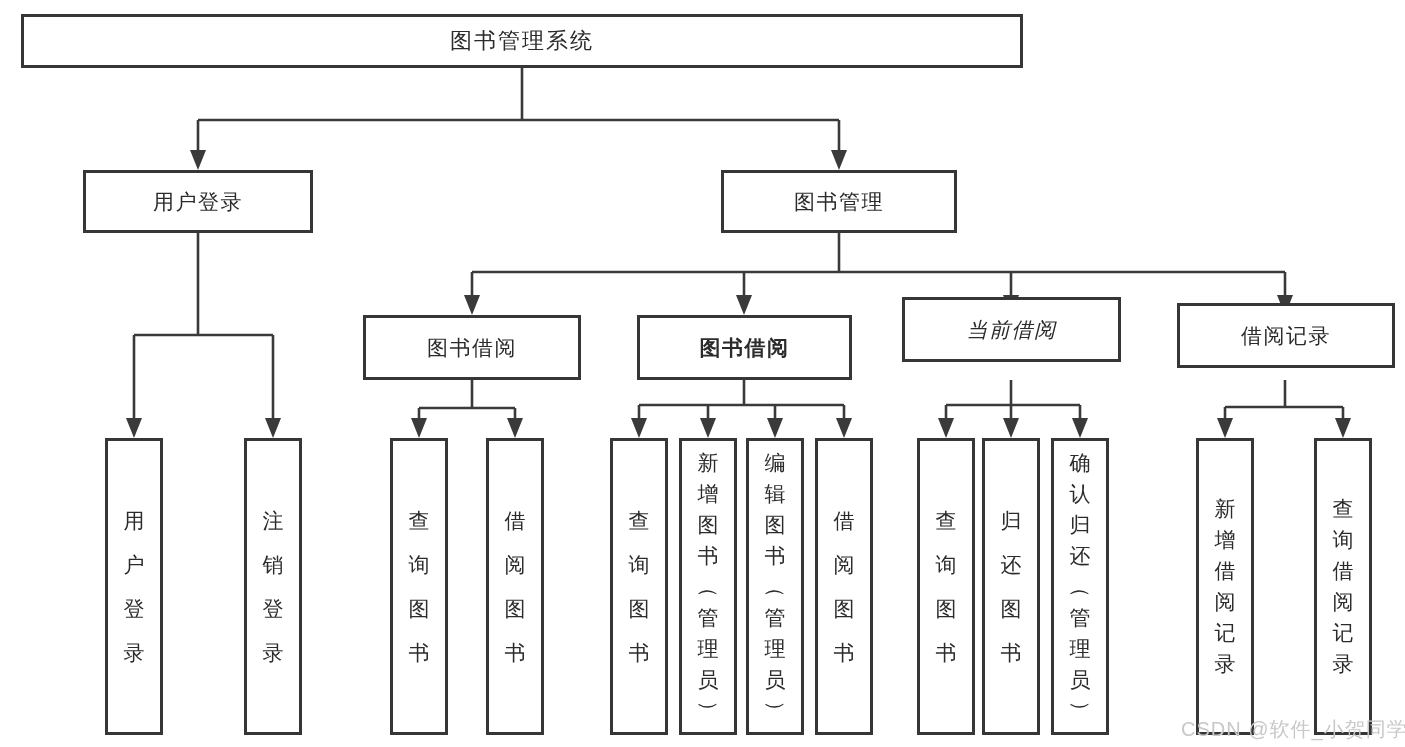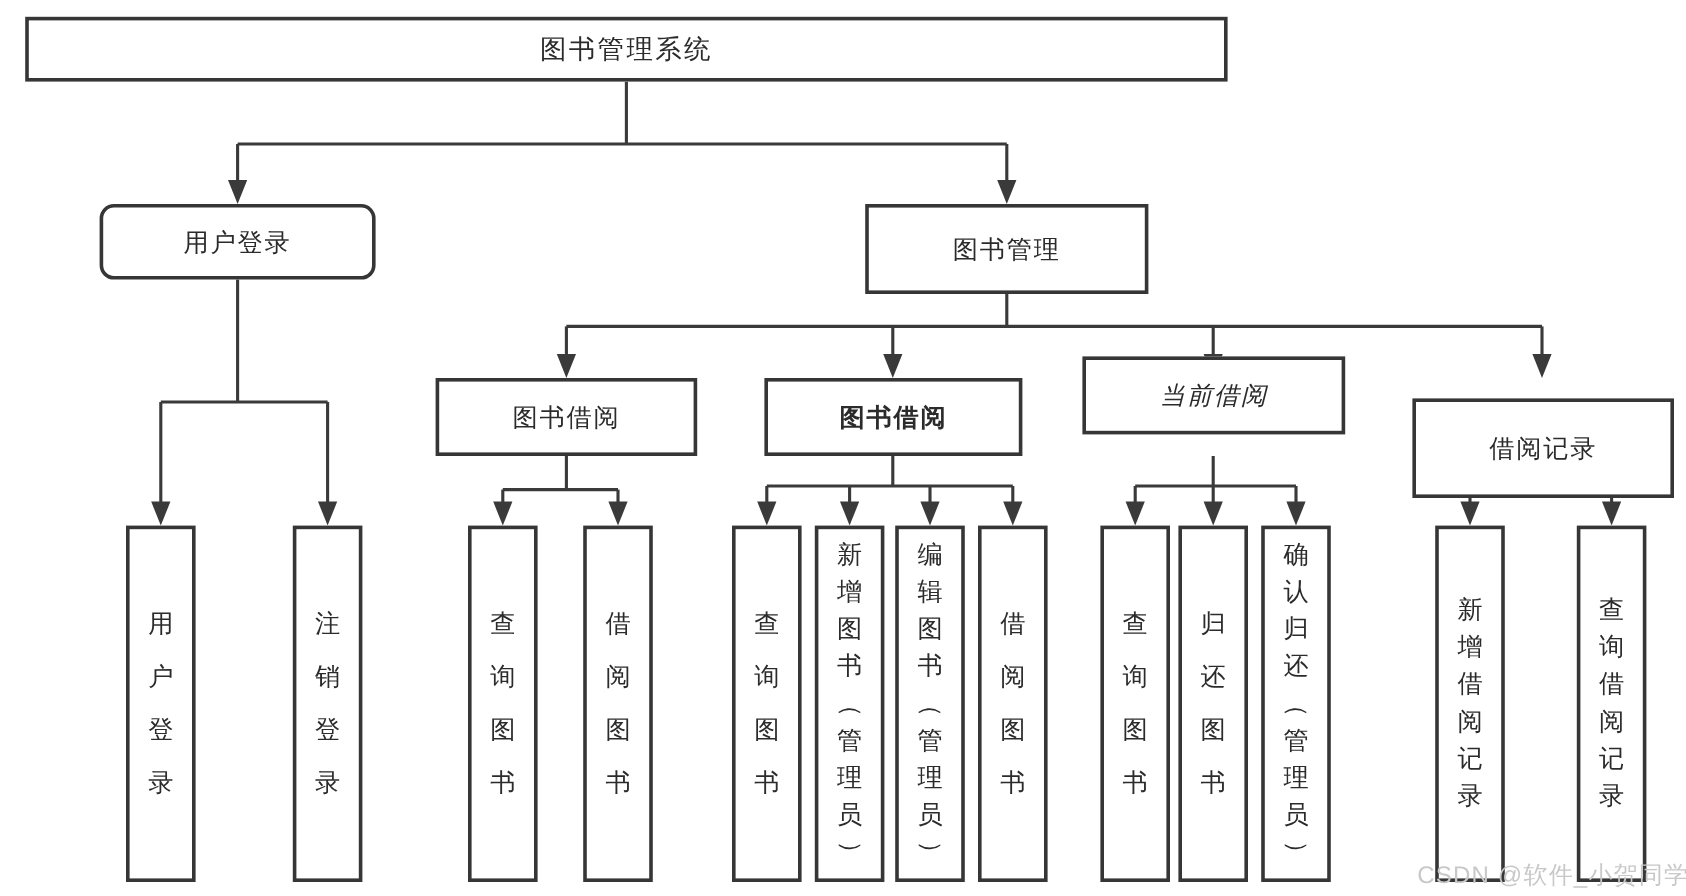--- a/index.html
+++ b/index.html
@@ -99,27 +99,27 @@
     <path class="ln" d="M1225 407 H1343"></path>
     <path class="ln" d="M1225 407 V419"></path>
       <polygon class="ah" points="1217,418 1233,418 1225,438"></polygon>
     <path class="ln" d="M1343 407 V419"></path>
       <polygon class="ah" points="1335,418 1351,418 1343,438"></polygon>
   </g>
 </svg>
 
 <div class="box hl l1" style="left:21px; top:14px; width:1002px; height:54px;">图书管理系统</div>
 
-<div class="box hl" style="left:83px; top:170px; width:230px; height:63px;border-radius:12px;">用户登录</div>
-<div class="box hl" style="left:721px; top:170px; width:236px; height:75px;">图书管理</div>
+<div class="box hl" style="left:83px; top:170px; width:230px; height:63px;">用户登录</div>
+<div class="box hl" style="left:721px; top:170px; width:236px; height:63px;">图书管理</div>
 
 <div class="box hl" style="left:363px; top:315px; width:218px; height:65px;">图书借阅</div>
 <div class="box hl" style="left:637px; top:315px; width:215px; height:65px;font-weight:bold;">图书借阅</div>
 <div class="box hl" style="left:902px; top:297px; width:219px; height:65px;font-style:italic;">当前借阅</div>
-<div class="box hl" style="left:1177px; top:332px; width:218px; height:83px;">借阅记录</div>
+<div class="box hl" style="left:1177px; top:303px; width:218px; height:65px;">借阅记录</div>
 
 <div class="box vbox" style="left: 105px; top: 438px; width: 58px; height: 297px; gap: 20px;">
     <div>用</div>
     <div>户</div>
     <div>登</div>
     <div>录</div>
   </div>
 <div class="box vbox" style="left: 244px; top: 438px; width: 58px; height: 297px; gap: 20px;">
     <div>注</div>
     <div>销</div>

